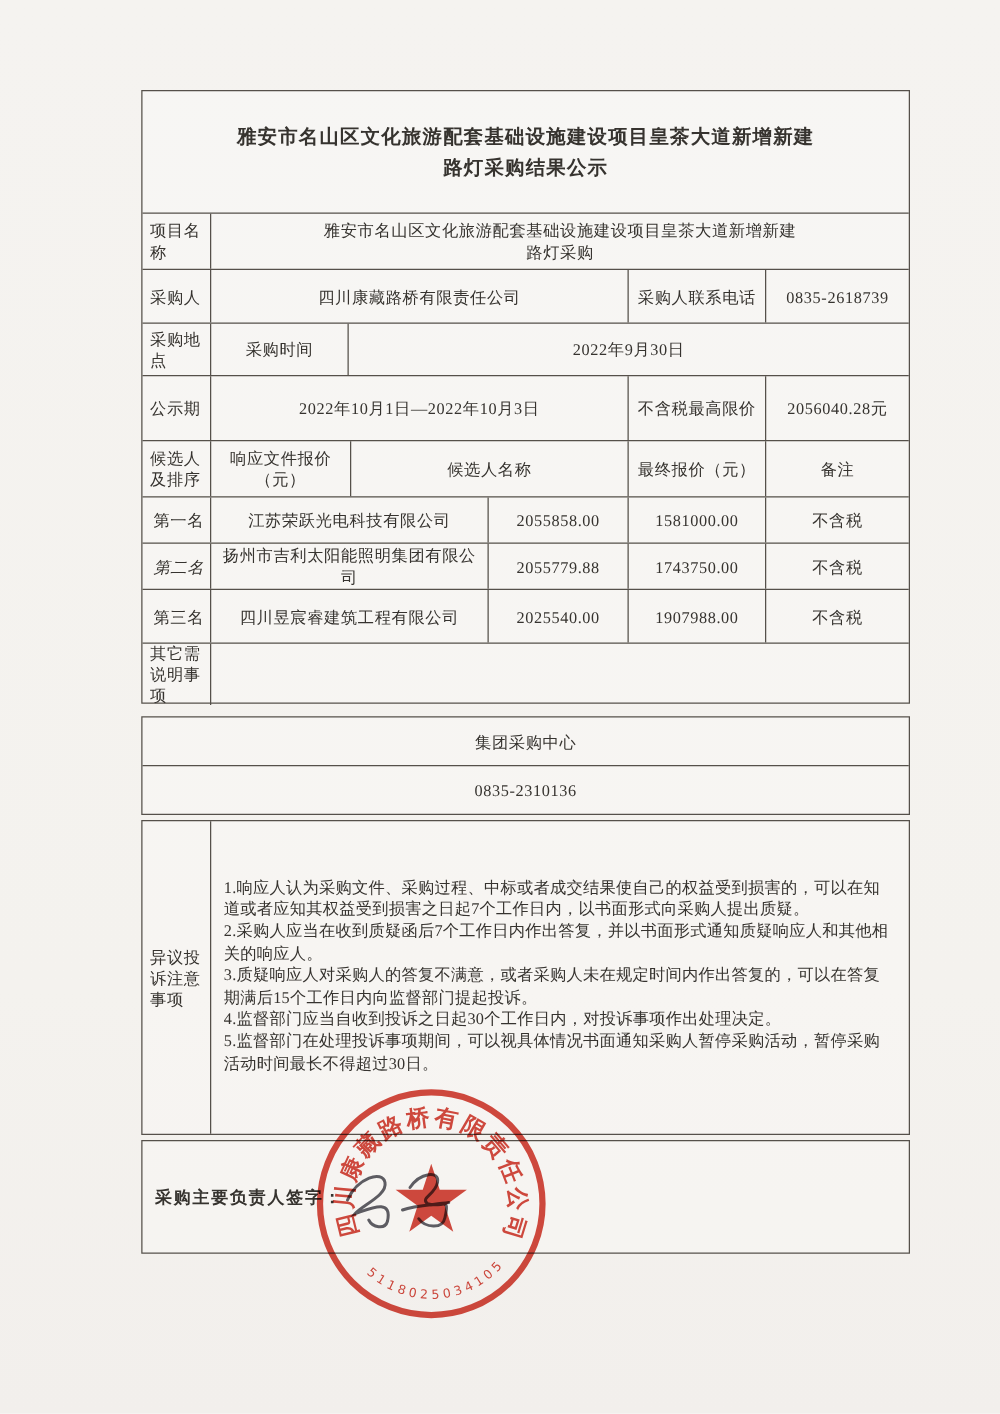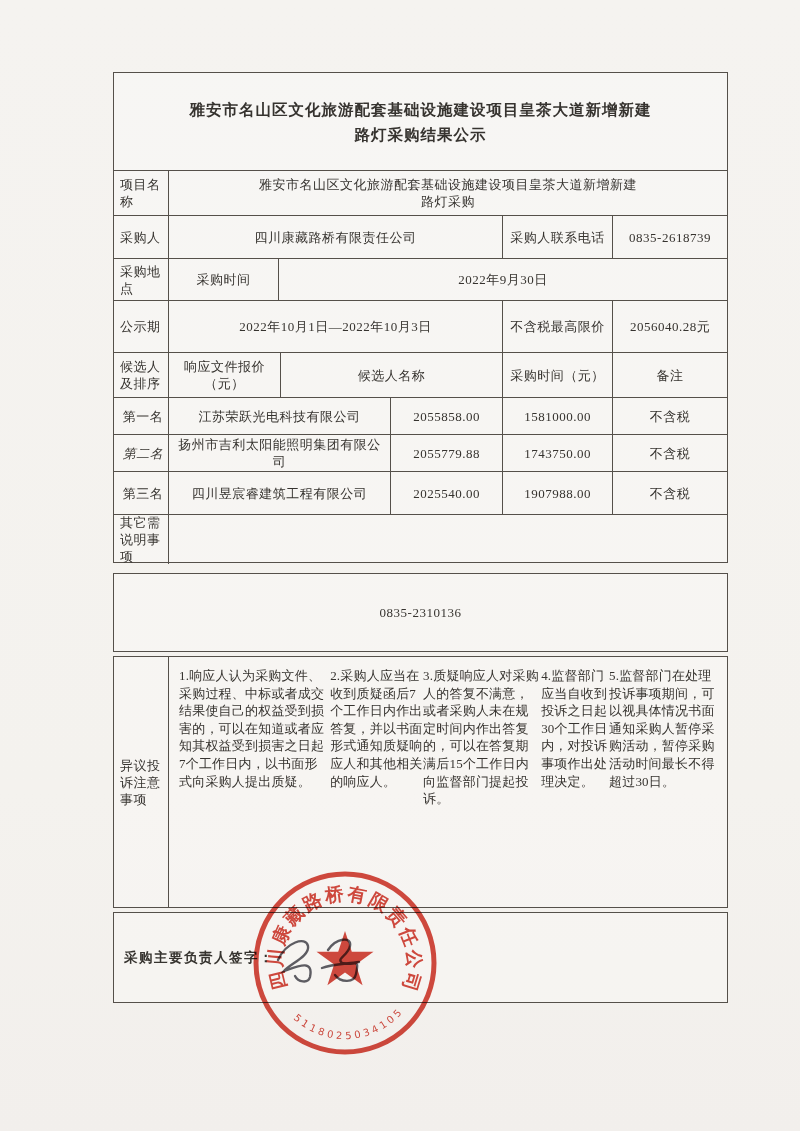--- a/index.html
+++ b/index.html
@@ -26,21 +26,21 @@
   .grow{flex:1;}
   .w334{width:334px;flex:none;}
   .w222{width:222px;flex:none;}
   .w112{width:112px;flex:none;}
   .w110{width:110px;flex:none;}
   .h98{height:98px;}  .h45{height:45px;}  .h43{height:43px;}  .h42{height:42px;}
   .h52{height:52px;}  .h37{height:37px;}  .h49{height:49px;}
   .title-row{justify-content:center;}
   .doc-title{font-weight:bold;font-size:15.5px;line-height:25px;letter-spacing:1px;text-align:center;}
   .two-line div{text-align:center;}
-  .obj-content{flex:1;display:flex;justify-content:center;text-align:left;align-items:stretch;padding:10px 12px 14px 10px;font-size:13px;line-height:17.6px;letter-spacing:.2px;}
+  .obj-content{flex:1;display:flex;flex-direction:column;justify-content:center;text-align:left;align-items:stretch;padding:10px 12px 14px 10px;font-size:13px;line-height:17.6px;letter-spacing:.2px;}
   .sig-row{display:flex;align-items:center;height:100%;font-weight:bold;}
   .sig-label{font-size:13.5px;letter-spacing:1.5px;padding-left:10px;}
   .overlay{position:absolute;pointer-events:none;}
   .seal{mix-blend-mode:multiply;opacity:.92;}
 </style>
 </head>
 <body>
 
 <div class="page">
 
@@ -78,21 +78,21 @@
       <div class="cell label">公示期</div>
       <div class="cell w334">2022年10月1日—2022年10月3日</div>
       <div class="cell w110">不含税最高限价</div>
       <div class="cell grow">2056040.28元</div>
     </div>
 
     <div class="row h45">
       <div class="cell label">候选人及排序</div>
       <div class="cell w112">响应文件报价（元）</div>
       <div class="cell w222">候选人名称</div>
-      <div class="cell w110">采购时间（元）</div>
+      <div class="cell w110">最终报价（元）</div>
       <div class="cell grow">备注</div>
     </div>
 
     <div class="row h37">
       <div class="cell label" style="align-items:center;text-align:center;">第一名</div>
       <div class="cell w222">江苏荣跃光电科技有限公司</div>
       <div class="cell w112">2055858.00</div>
       <div class="cell w110">1581000.00</div>
       <div class="cell grow">不含税</div>
     </div>
@@ -114,20 +114,21 @@
     </div>
 
     <div class="row h49">
       <div class="cell label">其它需说明事项</div>
       <div class="cell grow"></div>
     </div>
   </div>
 
   <div class="sec" style="top:573px;height:79px;display:flex;">
     <div style="flex:1;display:flex;flex-direction:column;">
+      <div class="cell hz" style="flex:1;border-right:none;border-bottom:1px solid var(--line);">集团采购中心</div>
       <div class="cell hz" style="flex:1;border-right:none;">0835-2310136</div>
     </div>
   </div>
 
   <div class="sec" style="top:656px;height:252px;display:flex;">
     <div class="cell label" style="border-right:1px solid var(--line);">异议投诉注意事项</div>
     <div class="obj-content">
       <div>1.响应人认为采购文件、采购过程、中标或者成交结果使自己的权益受到损害的，可以在知道或者应知其权益受到损害之日起7个工作日内，以书面形式向采购人提出质疑。</div>
       <div>2.采购人应当在收到质疑函后7个工作日内作出答复，并以书面形式通知质疑响应人和其他相关的响应人。</div>
       <div>3.质疑响应人对采购人的答复不满意，或者采购人未在规定时间内作出答复的，可以在答复期满后15个工作日内向监督部门提起投诉。</div>

